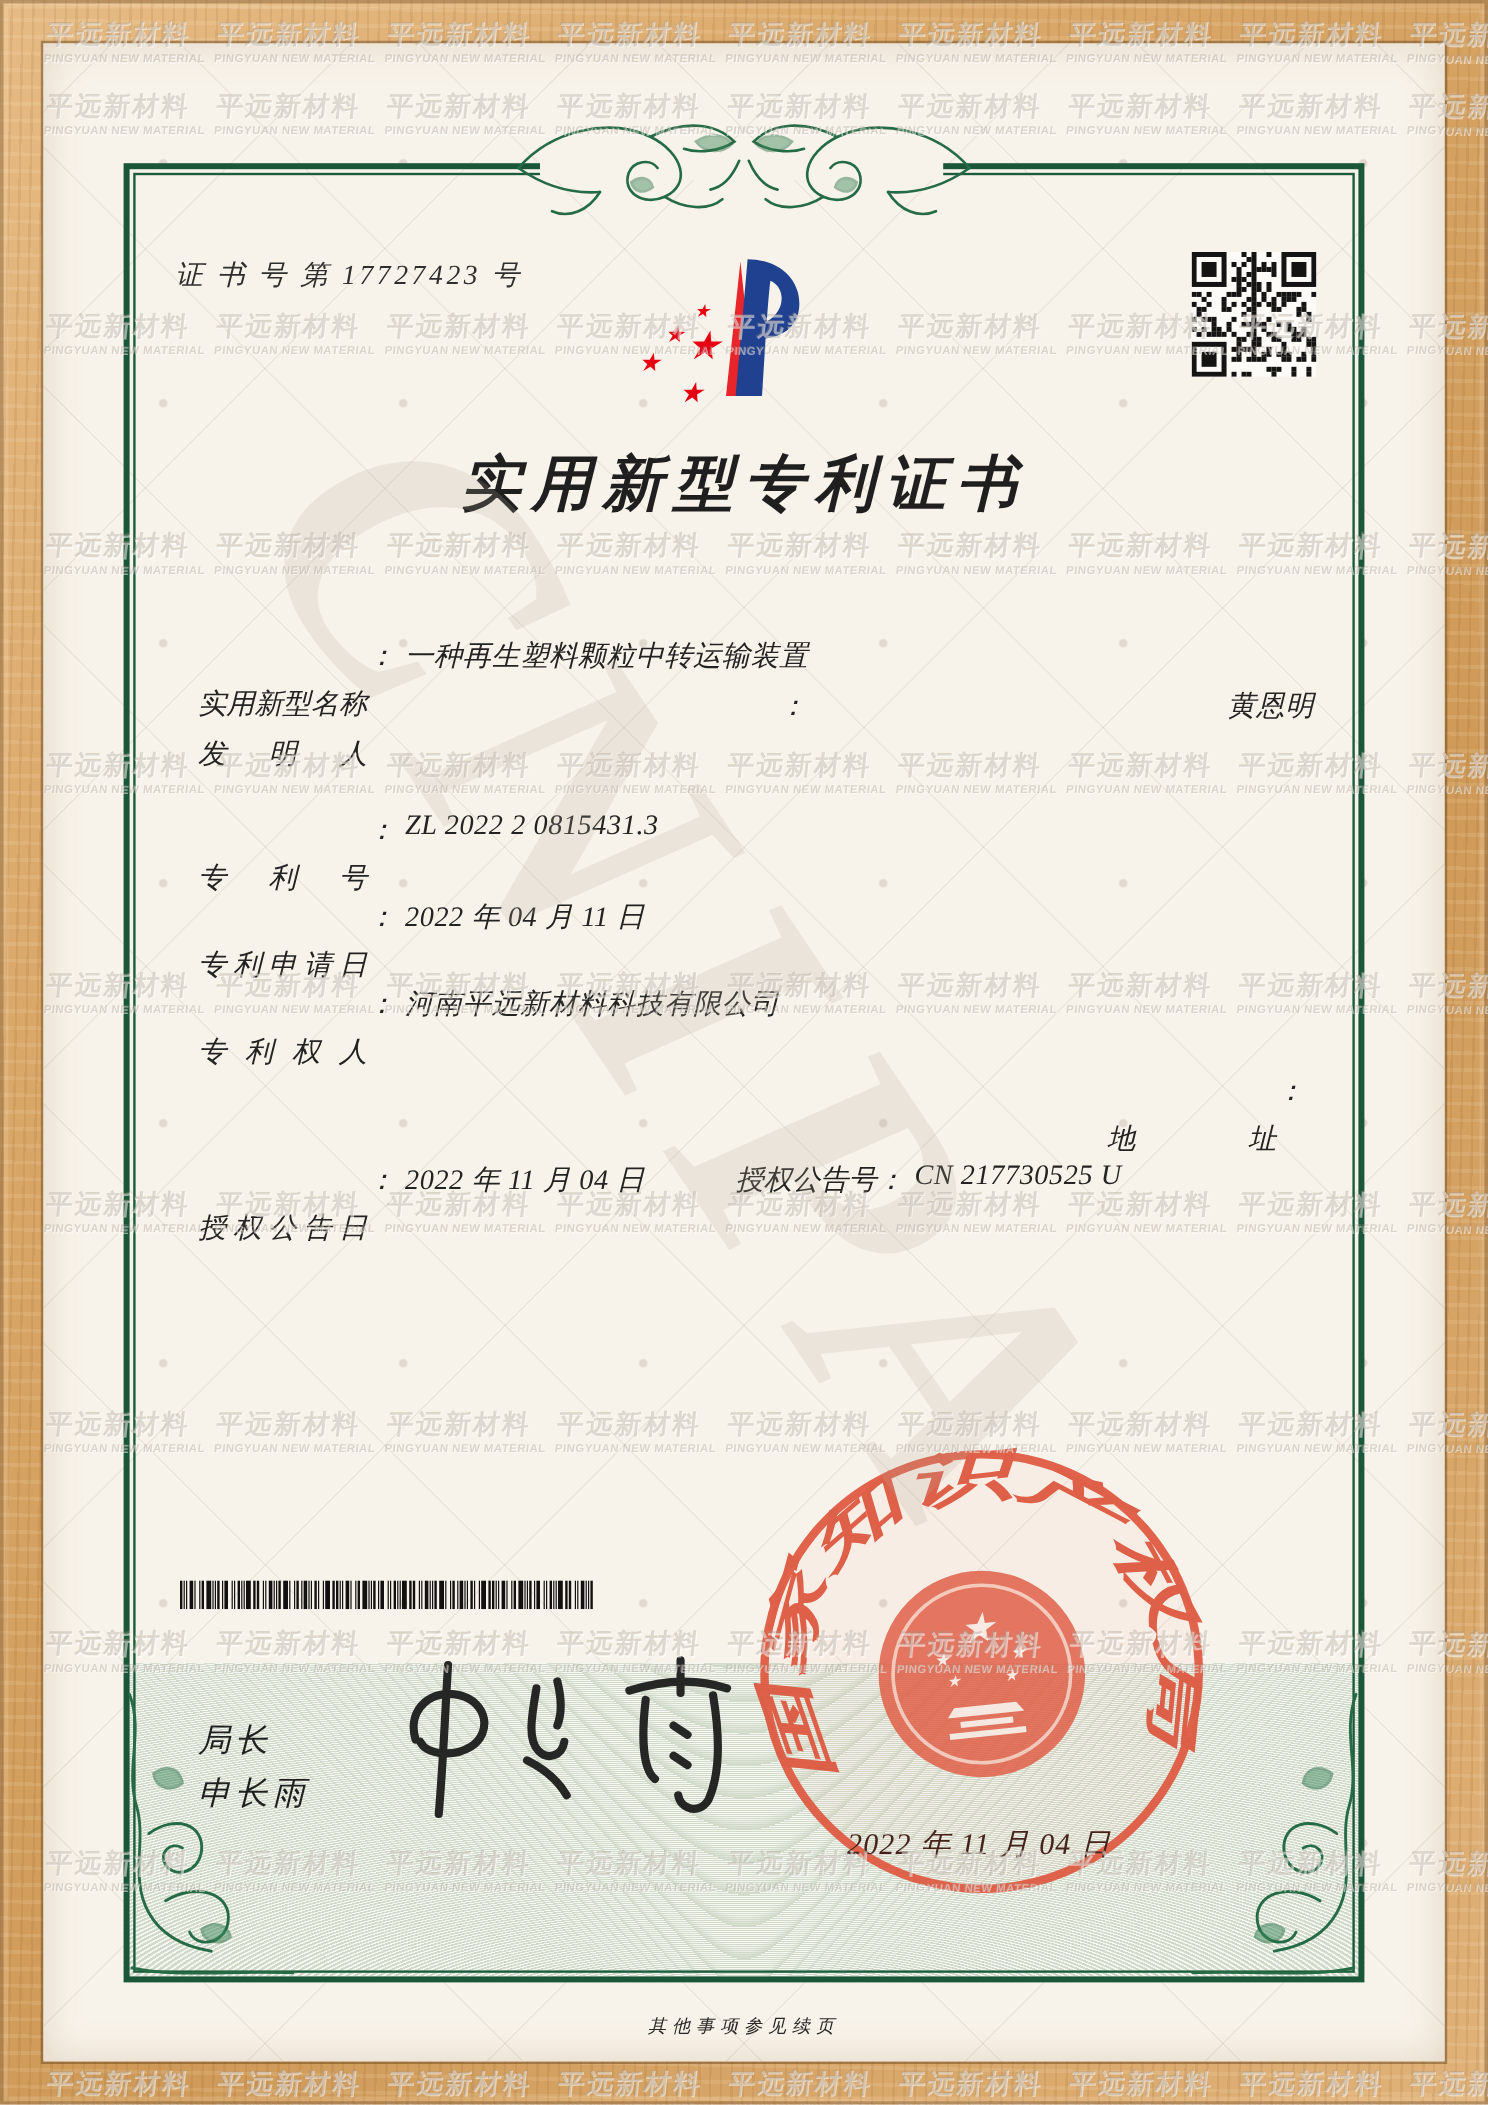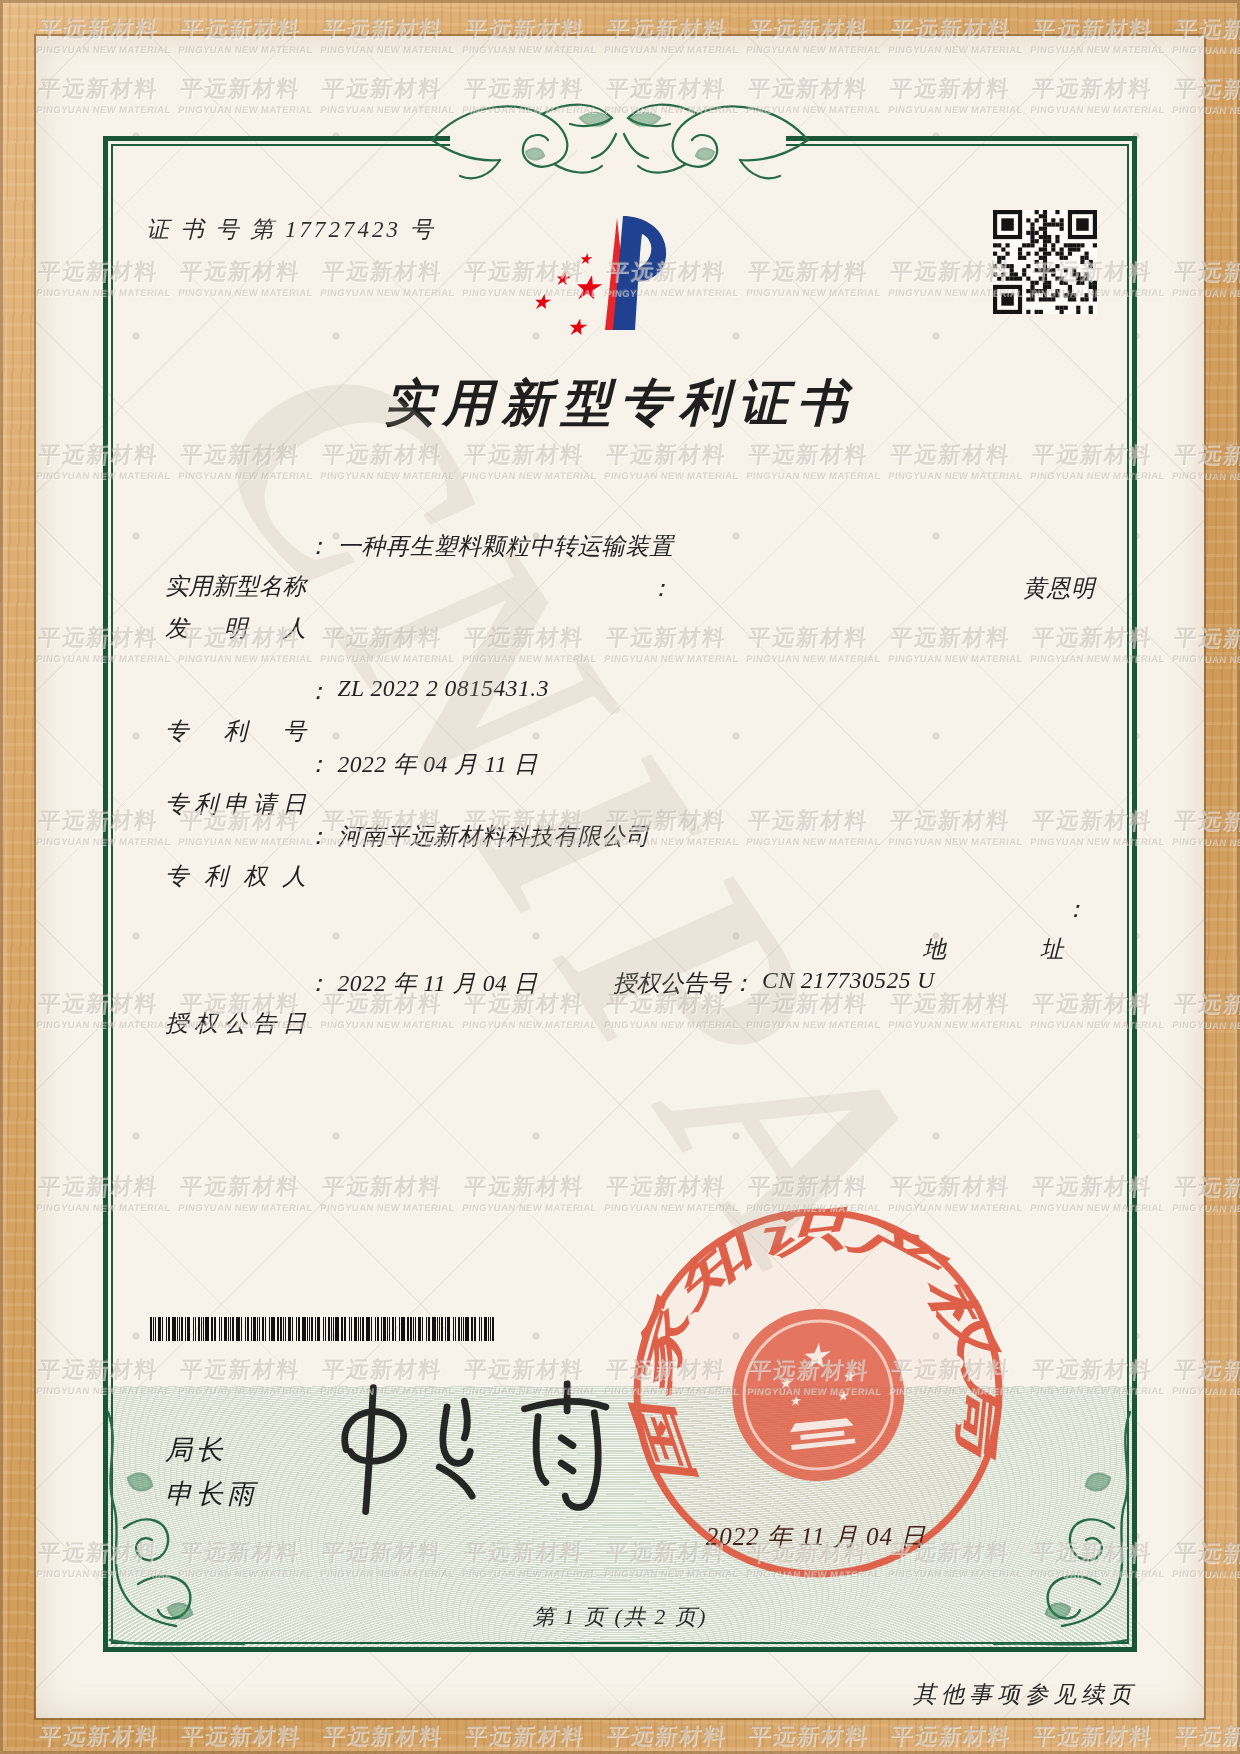--- a/index.html
+++ b/index.html
@@ -48,21 +48,21 @@
   .bodytxt p{margin:0;text-indent:2em;}
 
   .barcode{position:absolute;left:114px;top:1281px;}
   .sig-title{position:absolute;left:129px;top:1396px;font-size:27px;color:#1f1f1f;letter-spacing:4px;}
   .sig-name{position:absolute;left:129px;top:1440px;font-size:27px;color:#1f1f1f;letter-spacing:4px;}
   .signature{position:absolute;left:282px;top:1338px;}
   .seal{position:absolute;left:592px;top:1167px;opacity:.9;}
   .seal-date{position:absolute;left:652px;top:1484px;width:256px;text-align:center;font-size:25px;
              color:#45221a;letter-spacing:1px;white-space:nowrap;}
   .pageno{position:absolute;left:67px;width:1034px;top:1566px;text-align:center;font-size:21.5px;color:#262626;letter-spacing:2px;}
-  .note{position:absolute;left:67px;width:1034px;top:1643px;text-align:right;font-size:23px;color:#262626;letter-spacing:5px;}
+  .note{position:absolute;left:67px;width:1034px;top:1643px;text-align:center;font-size:15px;color:#262626;letter-spacing:5px;}
 
   .wm-layer{position:absolute;inset:0;pointer-events:none;z-index:40;overflow:hidden;}
   .wm{position:absolute;width:150px;text-align:left;transform:skewX(-6deg);}
   .wm-cn{font-family:"Liberation Sans","DejaVu Sans",sans-serif;font-weight:700;font-size:22px;
          letter-spacing:2px;color:rgba(163,153,139,.34);text-shadow:1px 1px 0 rgba(255,255,255,.55);white-space:nowrap;}
   .wm-en{font-family:"Liberation Sans","DejaVu Sans",sans-serif;font-weight:700;font-size:9.5px;
          letter-spacing:.4px;color:rgba(168,158,144,.38);text-shadow:1px 1px 0 rgba(255,255,255,.5);white-space:nowrap;}
   .wm-big{position:absolute;left:430px;top:290px;font-family:"Liberation Serif",serif;font-style:italic;
           font-weight:700;font-size:300px;letter-spacing:30px;color:rgba(178,170,156,.20);
           transform:rotate(56deg);transform-origin:0 0;white-space:nowrap;}
@@ -506,21 +506,20 @@
         <text x="222" y="182" text-anchor="middle" font-size="15" fill="#f9e9e2">★</text>
         <text x="166" y="200" text-anchor="middle" font-size="13" fill="#f9e9e2">★</text>
         <text x="214" y="200" text-anchor="middle" font-size="13" fill="#f9e9e2">★</text>
         <path d="M158 226 L222 226 L216 218 L164 218 Z" fill="#f9e9e2"></path>
         <rect x="168" y="230" width="44" height="5" fill="#f9e9e2"></rect>
         <rect x="158" y="239" width="64" height="5" fill="#f9e9e2"></rect>
       </g>
     </svg>
     <div class="seal-date">2022 年 11 月 04 日</div>
 
-    <div class="pageno">第 1 页 (共 2 页)</div>
     <div class="note">其他事项参见续页</div>
   </div>
 
   <div class="wm-layer">
     <div class="wm-big">CNIPA</div>
     <div id="wm-tiles">
         <div class="wm" style="left: 38px; top: 14px;">
           <div class="wm-cn">平远新材料</div>
           <div class="wm-en">PINGYUAN NEW MATERIAL</div>
         </div>

